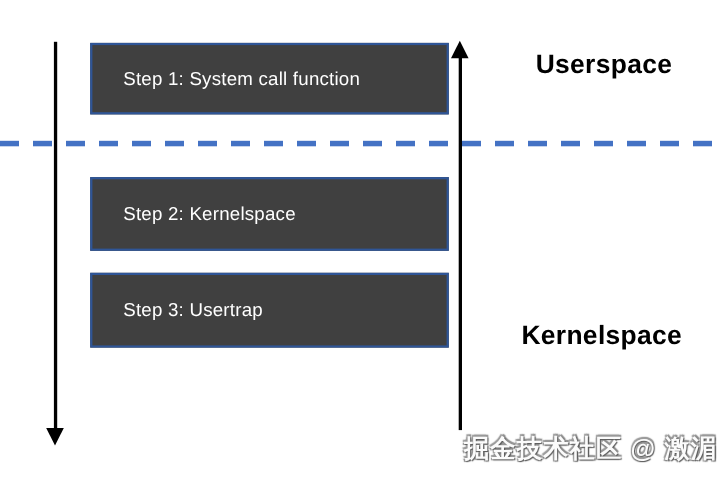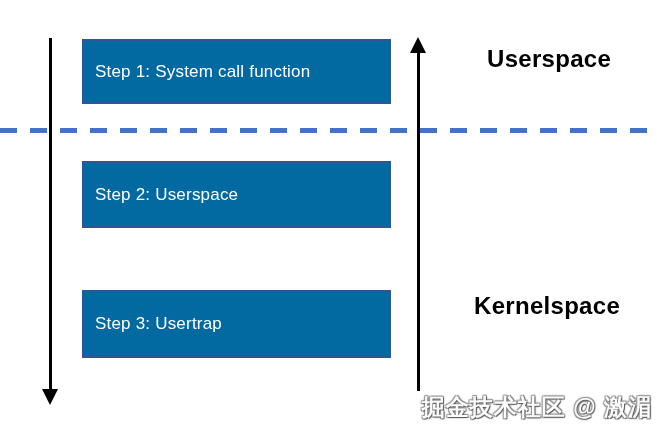--- a/index.html
+++ b/index.html
@@ -11,32 +11,32 @@
     height: 435px;
     background: #ffffff;
     overflow: hidden;
   }
 
   
   .step-box {
     position: absolute;
     left: 82px;
     width: 294px;
-    background: #0369a1;
+    background: #404040;
     border: 2px solid #2F5597;
     color: #ffffff;
     display: flex;
     align-items: center;
-    padding-left: 11px;
+    padding-left: 28px;
     font-size: 17px;
     letter-spacing: 0.2px;
   }
   .step-1 { top: 39px;  height: 61px; }
   .step-2 { top: 161px; height: 63px; }
-  .step-3 { top: 248px; height: 64px; margin-top: 42px; }
+  .step-3 { top: 248px; height: 64px; }
   .step-4 { top: 338px; height: 63px; }
 
   
   .divider {
     position: absolute;
     left: 0;
     top: 128px;
     width: 657px;
     height: 5px;
     background: repeating-linear-gradient(90deg,
@@ -113,21 +113,21 @@
 
   <div class="arrow-line up-arrow-line"></div>
   <div class="arrow-head up-arrow-head"></div>
 
   <div class="divider"></div>
 
   <div class="step-box step-1">
     <span>Step 1: System call function</span>
   </div>
   <div class="step-box step-2">
-    <span>Step 2: Userspace</span>
+    <span>Step 2: Kernelspace</span>
   </div>
   <div class="step-box step-3">
     <span>Step 3: Usertrap</span>
   </div>
 
   <div class="region-label userspace-label">Userspace</div>
   <div class="region-label kernelspace-label">Kernelspace</div>
 
   <div class="watermark">掘金技术社区 @ 激湄</div>
 

